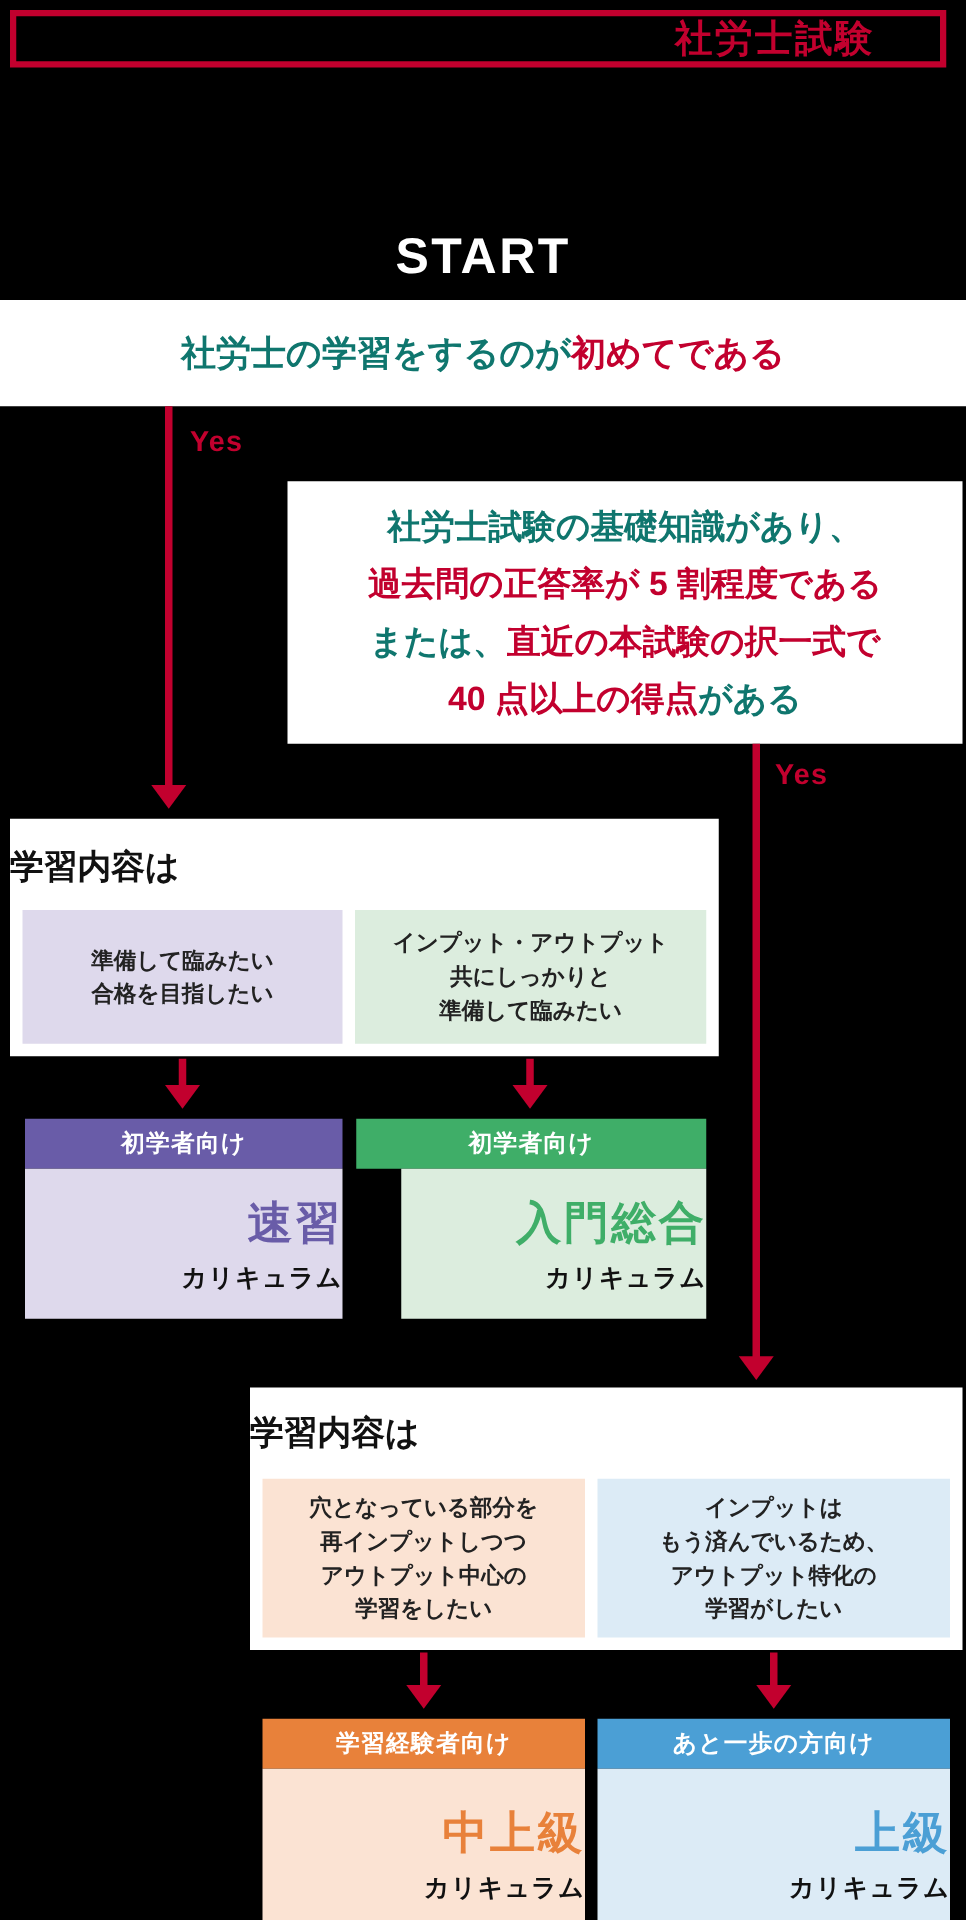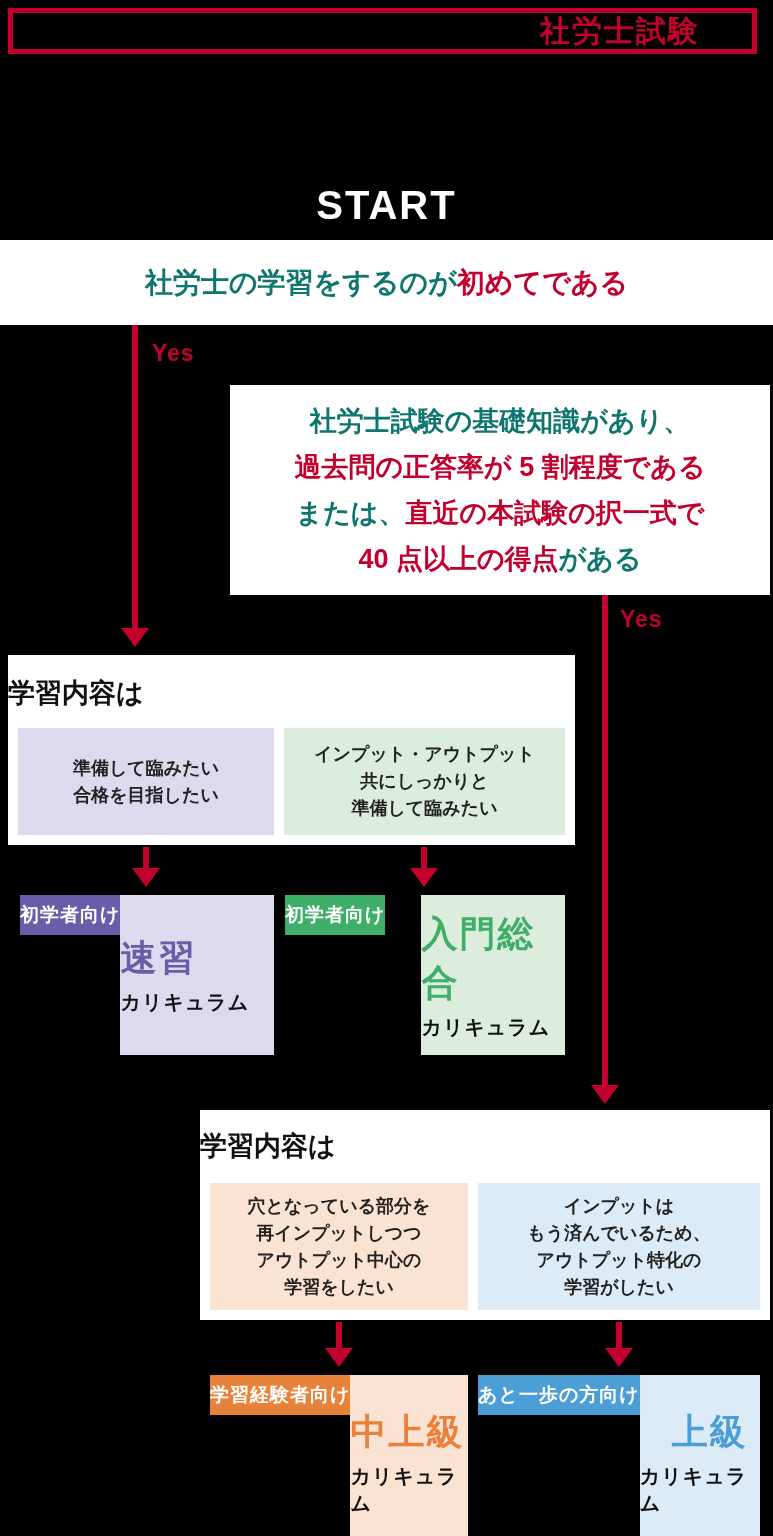--- a/index.html
+++ b/index.html
@@ -84,28 +84,28 @@
   .opt {
     position:absolute; display:flex; align-items:center; justify-content:center;
     text-align:center; font-size:18px; line-height:27px; color:#222;
   }
   .opt-a-left  { left:10px;  top:73px; width:256px; height:107px; background:var(--purple-light,#ded9ec); }
   .opt-a-right { left:276px; top:73px; width:281px; height:107px; background:var(--green-light,#dcedde); }
   .opt-b-left  { left:10px;  top:73px; width:258px; height:127px; background:var(--orange-light,#fbe3d3); }
   .opt-b-right { left:278px; top:73px; width:282px; height:127px; background:var(--blue-light,#dcebf6); }
 
   
-  .card { display:flex; flex-direction:row; }
+  .card { display:flex; flex-direction:column; }
   .card-head {
     height:40px; display:flex; align-items:center; justify-content:center;
     color:#fff; font-size:19px; letter-spacing:1px;
   }
   .card-body {
     flex:1; display:flex; flex-direction:column;
-    align-items:flex-start; justify-content:center; gap:6px;
+    align-items:flex-end; justify-content:center; gap:6px;
   }
   .card-name { font-size:36px; letter-spacing:2px; }
   .card-type { font-size:20px; color:#111; letter-spacing:1px; }
 
   .card-a-left  { left:20px;  top:895px; width:254px; height:160px; }
   .card-a-right { left:285px; top:895px; width:280px; height:160px; }
   .card-b-left  { left:210px; top:1375px; width:258px; height:175px; }
   .card-b-right { left:478px; top:1375px; width:282px; height:175px; }
 
   .head-purple { background:var(--purple,#695ca8); }

